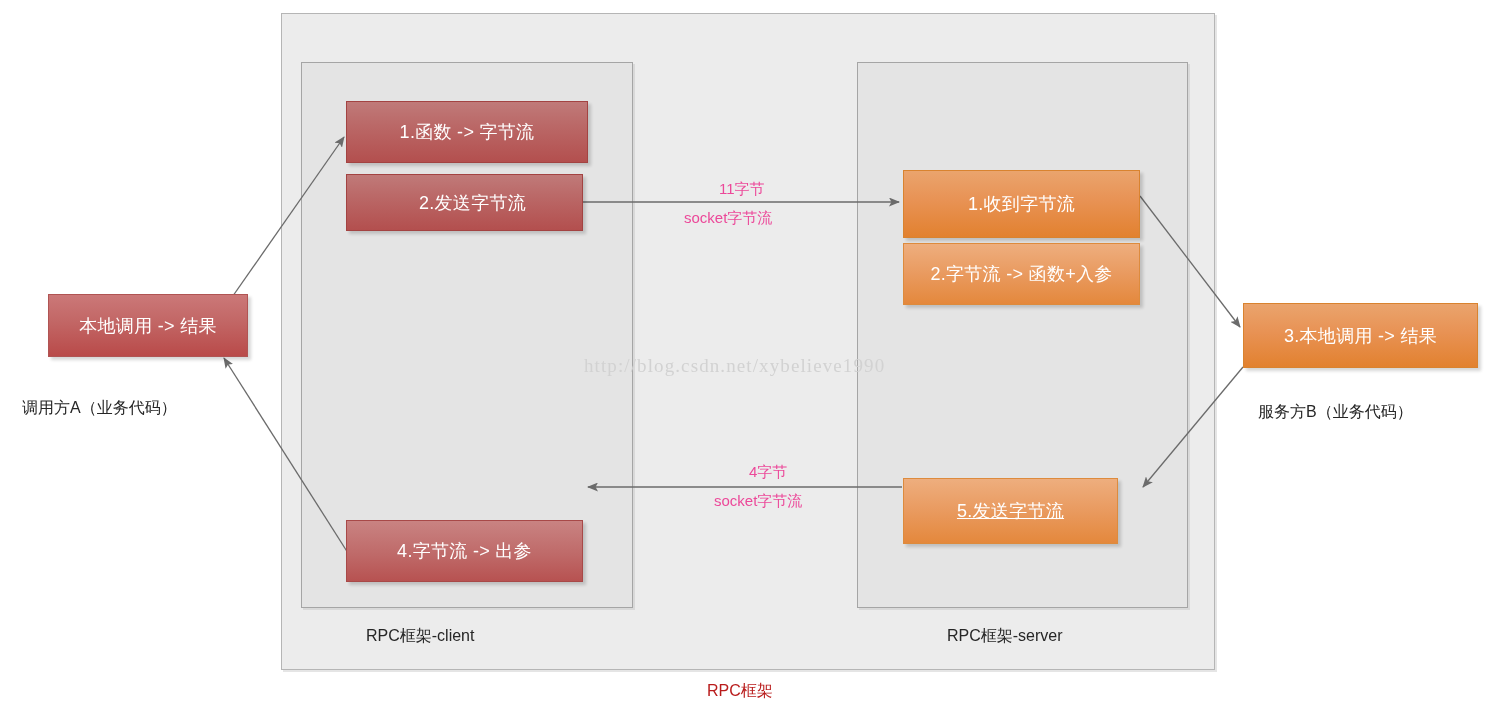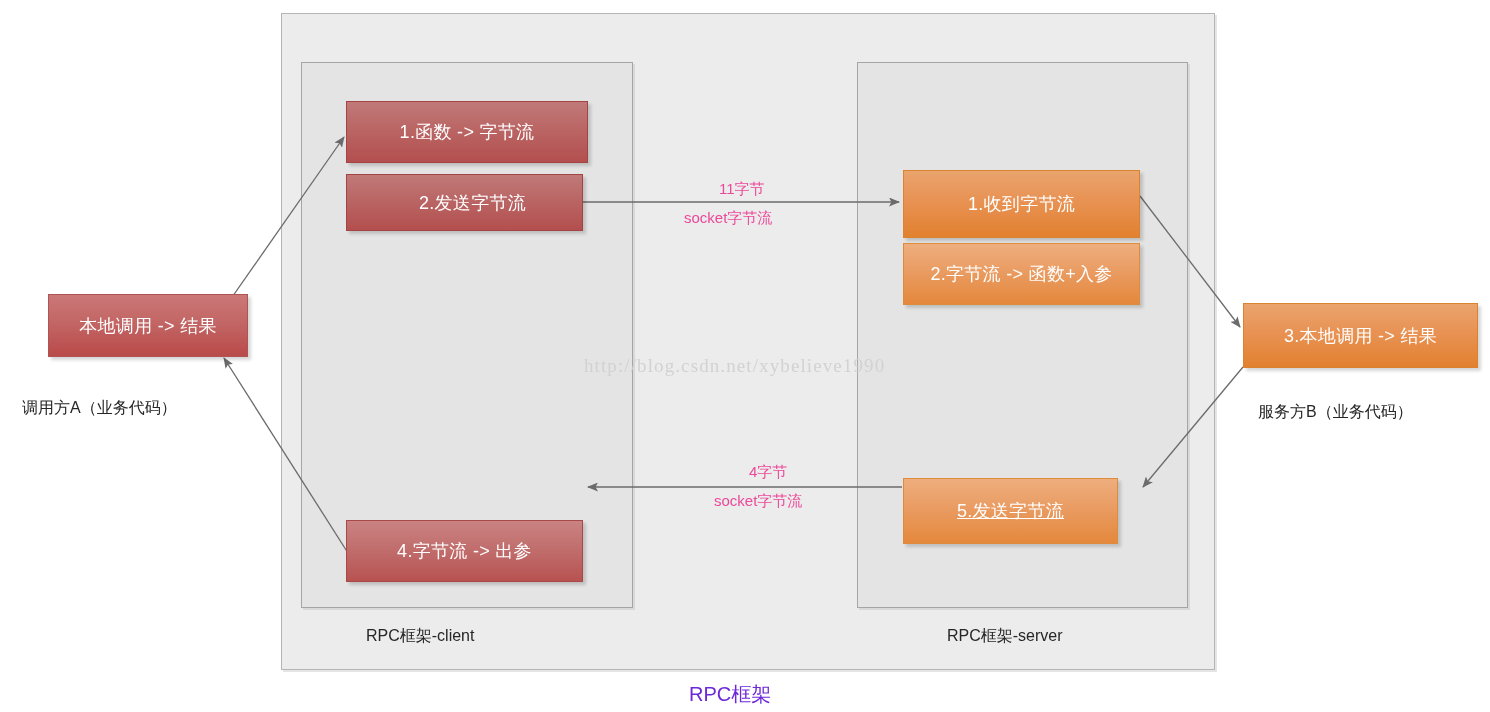--- a/index.html
+++ b/index.html
@@ -87,21 +87,21 @@
   .label {
     position: absolute;
     font-size: 16px;
     color: #262626;
     white-space: nowrap;
   }
   #label-caller   { left: 22px;   top: 398px; text-align: center; }
   #label-service  { left: 1258px; top: 402px; }
   #label-client   { left: 366px;  top: 626px; }
   #label-server   { left: 947px;  top: 626px; }
-  #label-rpc      { left: 689px;  top: 681px; color: #6d28d9; font-size: 20px; }
+  #label-rpc      { left: 707px;  top: 681px; color: #b91c1c; font-size: 16px; }
 
   .edge-label {
     position: absolute;
     font-size: 15px;
     color: #ec4899;
     white-space: nowrap;
     text-align: center;
   }
   #edge-top-a    { left: 719px; top: 180px; }
   #edge-top-b    { left: 684px; top: 209px; }

